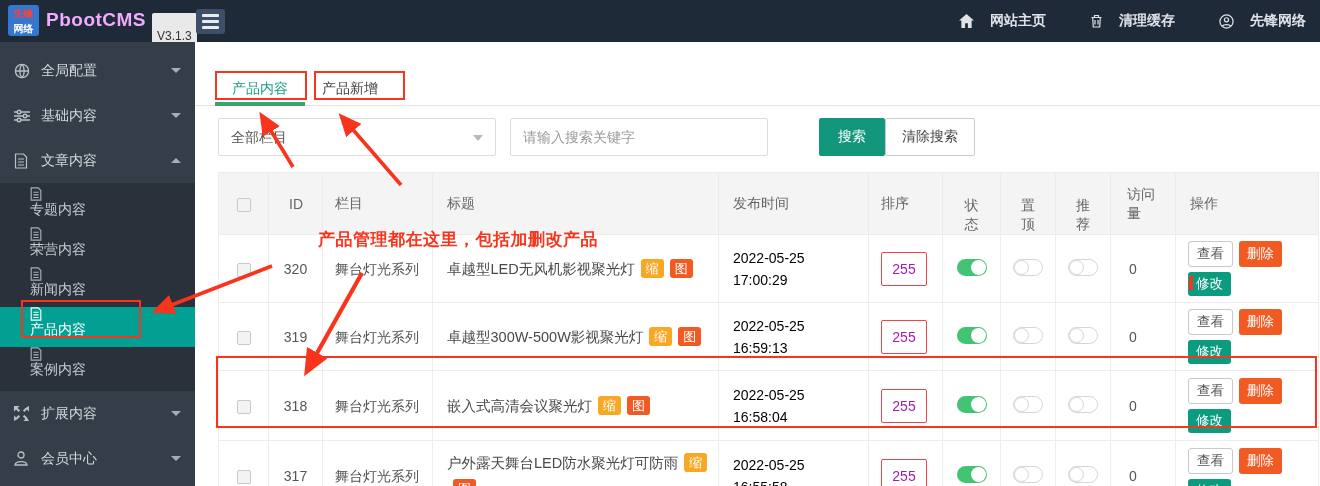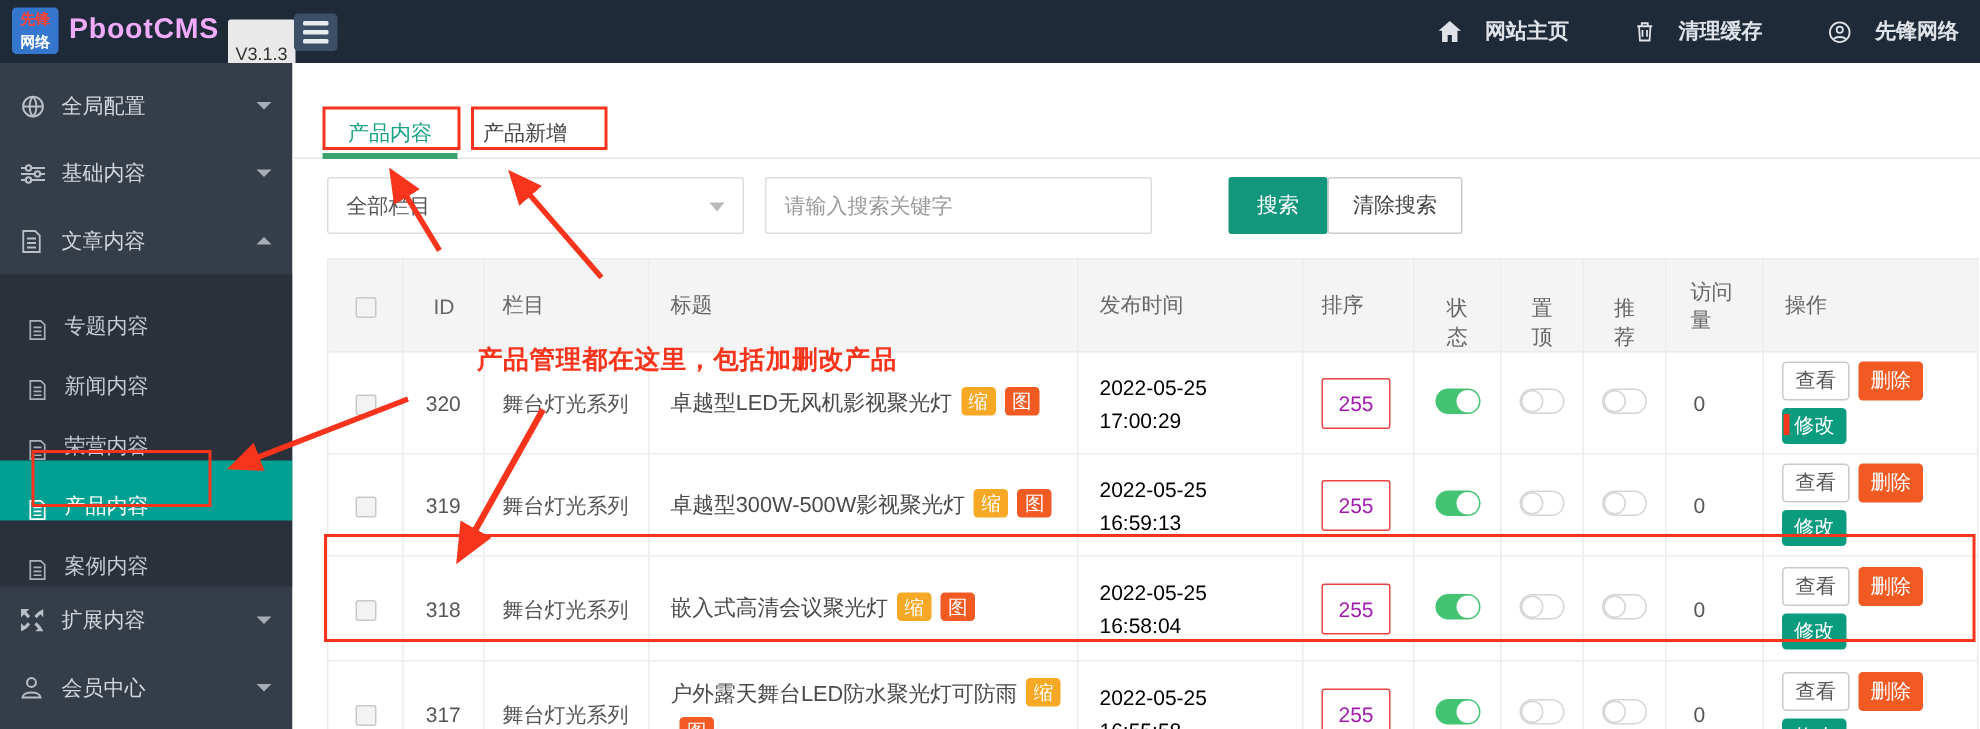--- a/index.html
+++ b/index.html
@@ -27,22 +27,22 @@
   .sidebar { position:absolute; left:0; top:42px; width:195px; height:444px; background:#353d48; }
   .side-item { height:45px; display:flex; align-items:center; padding:0 14px; color:#d3d7dc;
     font-size:14px; cursor:pointer;justify-content:flex-end; }
   .side-item .icn { width:17px; margin-right:10px; display:flex; color:#b9bfc7;}
   .side-item .lbl { flex:1; }
   .caret-down { width:0; height:0; border-left:5px solid transparent; border-right:5px solid transparent;
     border-top:5px solid #a7adb5; }
   .caret-up { width:0; height:0; border-left:5px solid transparent; border-right:5px solid transparent;
     border-bottom:5px solid #a7adb5; }
   .submenu { background:#2a313b; padding:4px 0; }
-  .sub-item { height:40px; display:flex; align-items:flex-end; padding:0 14px 0 19px; color:#c6cbd1;
-    font-size:14px; cursor:pointer; }
+  .sub-item { height:40px; display:flex; align-items:flex-start; padding:0 14px 0 30px; color:#c6cbd1;
+    font-size:14px; cursor:pointer;flex-direction:column; }
   .sub-item .icn { width:15px; margin-right:9px; display:flex; color:#aab0b8; }
   .sub-item.active { background:#02a093; color:#fff; }
   .sub-item.active .icn { color:#fff; }
 
   
   .main { position:absolute; left:195px; top:42px; width:1125px; height:444px; background:#fff; }
   .tabbar { position:absolute; left:0; top:30px; width:1125px; height:34px; border-bottom:1px solid #e6e6e6; }
   .tab { position:absolute; top:0; height:34px; line-height:32px; text-align:center; font-size:14px;
     color:#444; cursor:pointer; }
   .tab.t1 { left:20px; width:90px; }
@@ -197,30 +197,30 @@
         </span>
         <span class="lbl">专题内容</span>
       </div>
       <div class="sub-item">
         <span class="icn">
           <svg width="12" height="14" viewBox="0 0 13 16" fill="none" stroke="currentColor" stroke-width="1.3">
               <path d="M1 1 H9 L12 4 V15 H1 Z"></path>
               <path d="M3.5 6 H9.5 M3.5 9 H9.5 M3.5 12 H9.5"></path>
             </svg>
         </span>
-        <span class="lbl">新闻内容</span>
+        <span class="lbl">荣营内容</span>
       </div>
       <div class="sub-item">
         <span class="icn">
           <svg width="12" height="14" viewBox="0 0 13 16" fill="none" stroke="currentColor" stroke-width="1.3">
               <path d="M1 1 H9 L12 4 V15 H1 Z"></path>
               <path d="M3.5 6 H9.5 M3.5 9 H9.5 M3.5 12 H9.5"></path>
             </svg>
         </span>
-        <span class="lbl">荣营内容</span>
+        <span class="lbl">新闻内容</span>
       </div>
       <div class="sub-item active">
         <span class="icn">
           <svg width="12" height="14" viewBox="0 0 13 16" fill="none" stroke="currentColor" stroke-width="1.3">
               <path d="M1 1 H9 L12 4 V15 H1 Z"></path>
               <path d="M3.5 6 H9.5 M3.5 9 H9.5 M3.5 12 H9.5"></path>
             </svg>
         </span>
         <span class="lbl">产品内容</span>
       </div>

